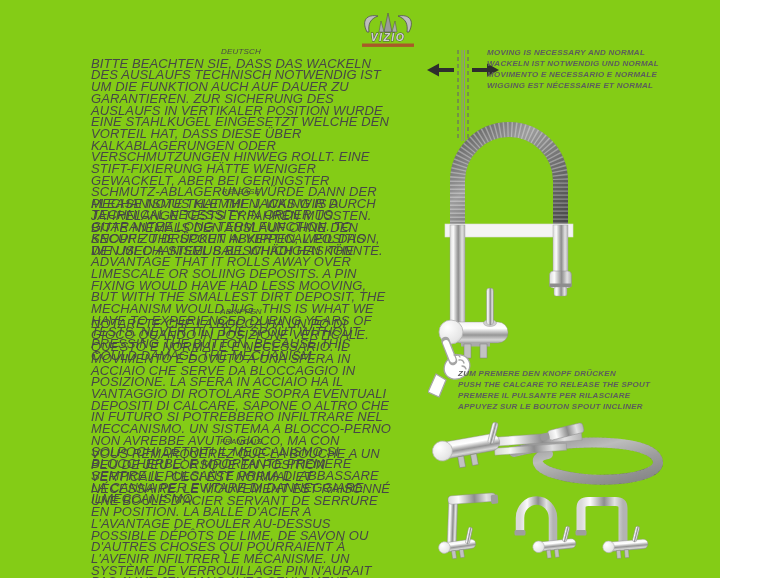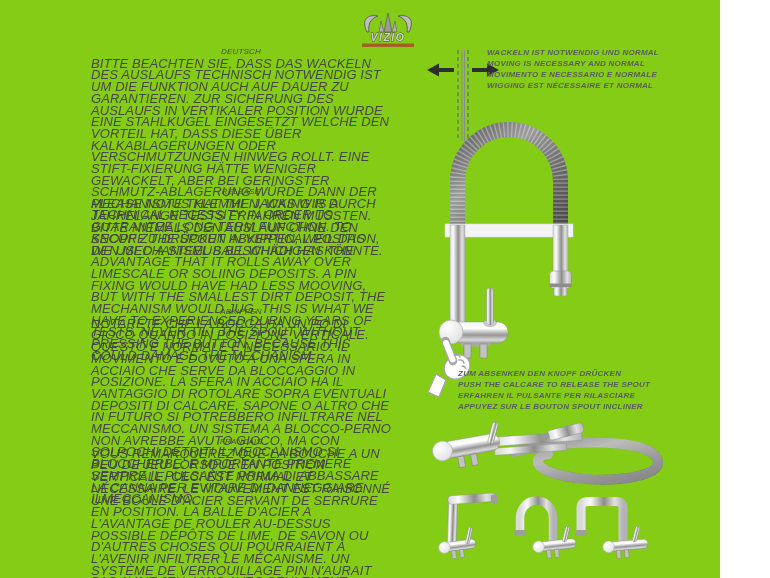--- a/index.html
+++ b/index.html
@@ -103,22 +103,22 @@
       <line x1="27" y1="22" x2="11" y2="22" stroke="#2e2e2e" stroke-width="4"></line>
       <polygon points="12,15.5 0,22 12,28.5" fill="#2e2e2e"></polygon>
     </g>
     <g>
       <line x1="45" y1="22" x2="61" y2="22" stroke="#2e2e2e" stroke-width="4"></line>
       <polygon points="60,15.5 72,22 60,28.5" fill="#2e2e2e"></polygon>
     </g>
   </svg>
 
   <div class="note note-wiggle">
+    <div>MOVING IS NECESSARY AND NORMAL</div>
     <div>WACKELN IST NOTWENDIG UND NORMAL</div>
-    <div>MOVING IS NECESSARY AND NORMAL</div>
     <div>MOVIMENTO E NECESSARIO E NORMALE</div>
     <div>WIGGING EST NÉCESSAIRE ET NORMAL</div>
   </div>
 
   <svg class="fig fig-faucet" width="205" height="290" viewBox="0 0 205 290">
 
     <g>
       <path d="M 29.5 118 L 29.5 73 A 51.5 51.5 0 0 1 132.5 73 L 132.5 118" fill="none" stroke="url(#gSpring)" stroke-width="15"></path>
       <path d="M 29.5 118 L 29.5 73 A 51.5 51.5 0 0 1 132.5 73 L 132.5 118" fill="none" stroke="#ffffff" stroke-width="15" stroke-dasharray="1.4 2.6" opacity="0.32"></path>
     </g>
@@ -152,23 +152,23 @@
     <g fill="#ffffff" stroke="#a5a5a5" stroke-width="1.3" stroke-linejoin="round" stroke-linecap="round">
       <path d="M 8 266 L 0 284 L 11 289 L 18 272 Z"></path>
       <ellipse cx="29" cy="259" rx="13.5" ry="11.5" transform="rotate(-35 29 259)"></ellipse>
       <path d="M 17.5 233 L 25 253" fill="none" stroke="#a5a5a5" stroke-width="8.6"></path>
       <path d="M 18 235 L 24.6 251.5" fill="none" stroke="#ffffff" stroke-width="6"></path>
       <path d="M 26 247 q 4 -2 6 2 M 31 252 q 4 -1 5 3 M 34 258 q 3 0 4 3" fill="none"></path>
     </g>
   </svg>
 
   <div class="note note-button">
-    <div>ZUM ABSENKEN DEN KNOPF DRÜCKEN</div>
+    <div>ZUM PREMERE DEN KNOPF DRÜCKEN</div>
     <div>PUSH THE CALCARE TO RELEASE THE SPOUT</div>
-    <div>ERFAHREN IL PULSANTE PER RILASCIARE</div>
+    <div>PREMERE IL PULSANTE PER RILASCIARE</div>
     <div>APPUYEZ SUR LE BOUTON SPOUT INCLINER</div>
   </div>
 
   <svg class="fig fig-folded" width="255" height="76" viewBox="0 0 255 76">
 
     <g>
       <path d="M 86 32 C 140 18 228 18 230 42 C 231 60 162 66 122 52 C 106 46 106 36 120 34" fill="none" stroke="url(#gSpring)" stroke-width="10" stroke-linecap="round"></path>
       <path d="M 86 32 C 140 18 228 18 230 42 C 231 60 162 66 122 52 C 106 46 106 36 120 34" fill="none" stroke="#ffffff" stroke-width="10" stroke-dasharray="1.3 2.5" opacity="0.32" stroke-linecap="round"></path>
     </g>
 

